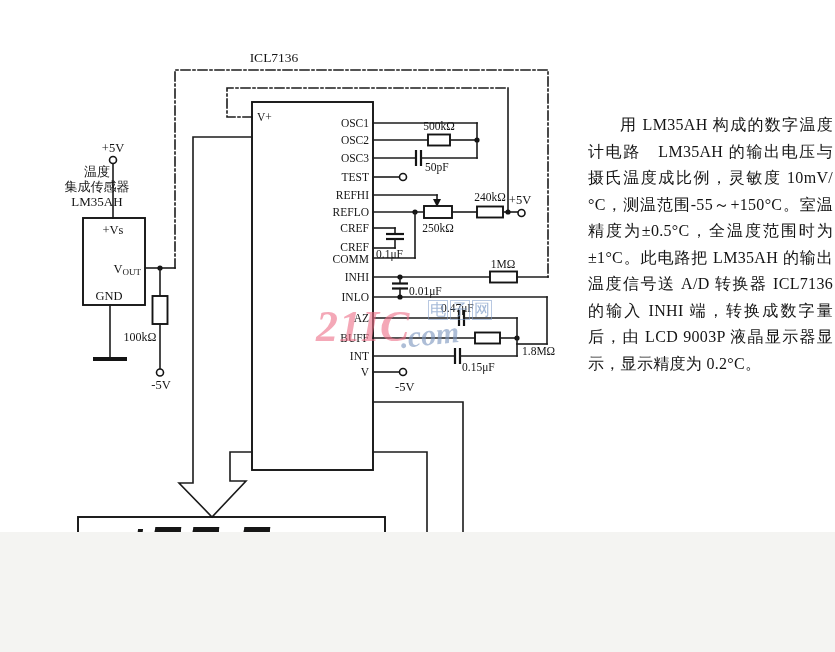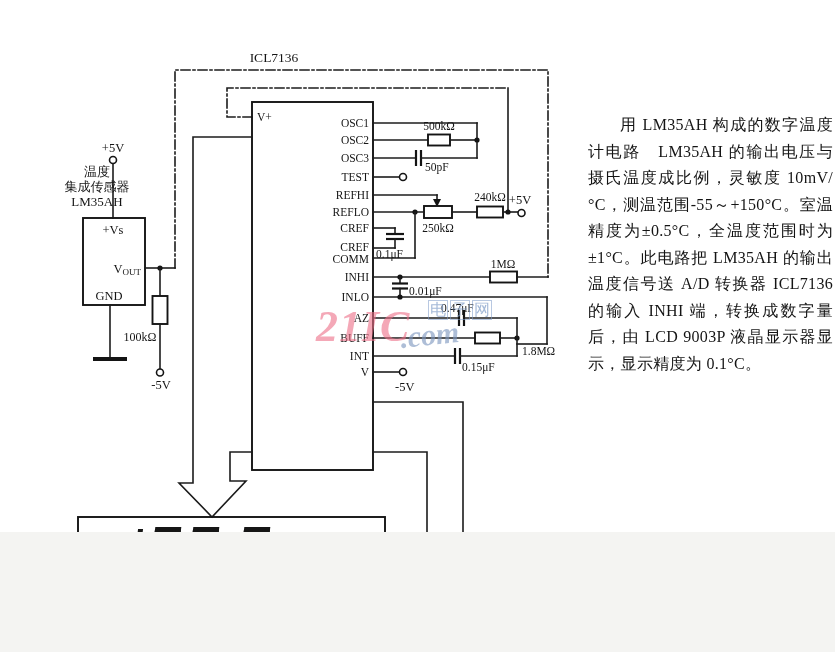--- a/index.html
+++ b/index.html
@@ -207,17 +207,17 @@
   <span class="suffix">.com</span>
   <span class="cjk">
     <span>电</span>
     <span>子</span>
     <span>网</span>
   </span>
 </div>
 
 <div id="desc">
   <p>
-    <b>用 LM35AH 构成的数字温度计电路</b><span>　LM35AH 的输出电压与摄氏温度成比例，灵敏度 10mV/°C，测温范围-55～+150°C。室温精度为±0.5°C，全温度范围时为±1°C。此电路把 LM35AH 的输出温度信号送 A/D 转换器 ICL7136 的输入 INHI 端，转换成数字量后，由 LCD 9003P 液晶显示器显示，显示精度为 0.1°C。</span>
+    <b>用 LM35AH 构成的数字温度计电路</b><span>　LM35AH 的输出电压与摄氏温度成比例，灵敏度 10mV/°C，测温范围-55～+150°C。室温精度为±0.5°C，全温度范围时为±1°C。此电路把 LM35AH 的输出温度信号送 A/D 转换器 ICL7136 的输入 INHI 端，转换成数字量后，由 LCD 9003P 液晶显示器显示，显示精度为 0.2°C。</span>
   </p>
 </div>
 
 </div>
 
 </body></html>

